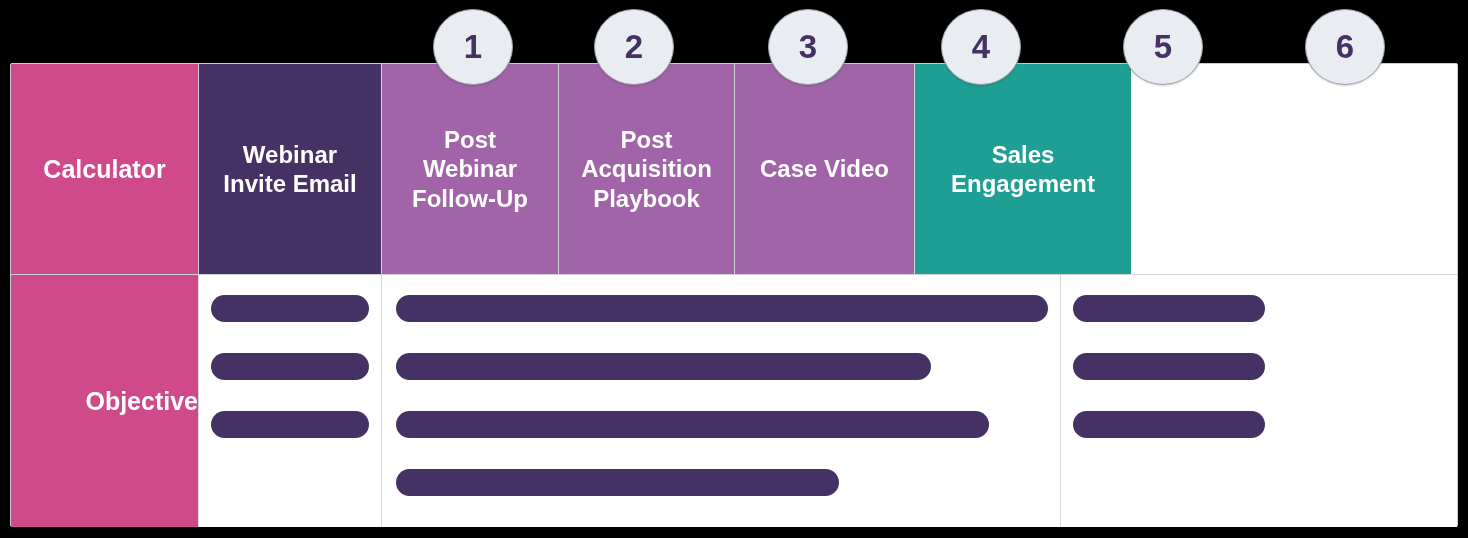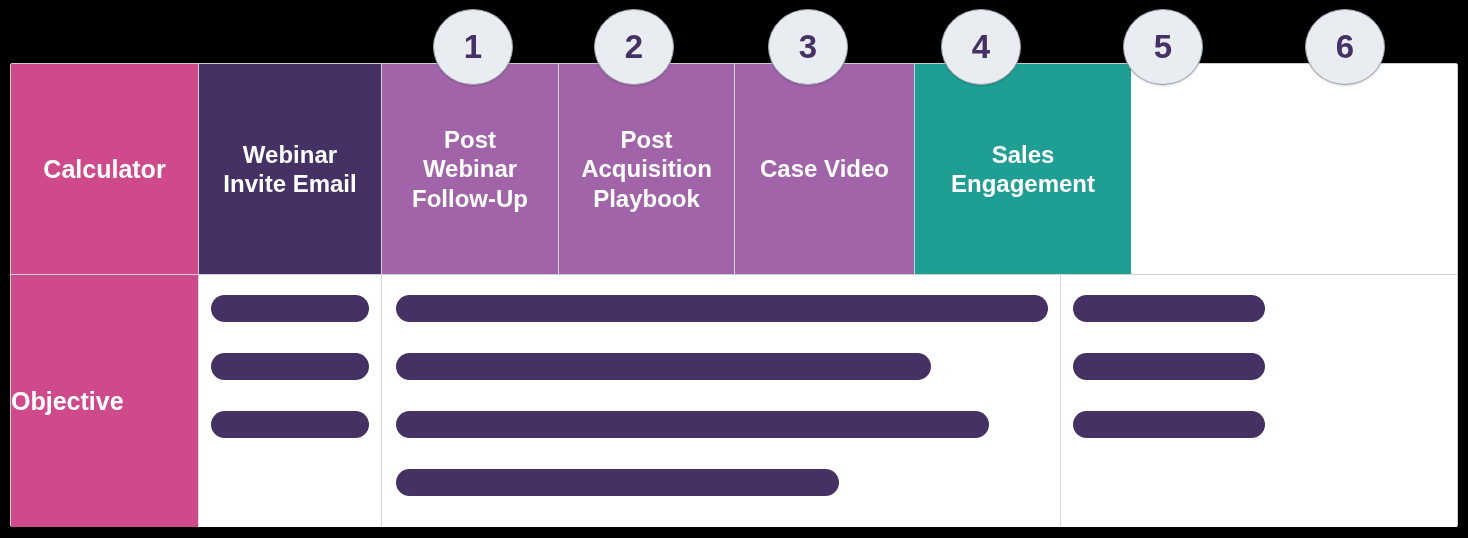--- a/index.html
+++ b/index.html
@@ -82,21 +82,21 @@
     border-right: 1px solid #d4d7dc;
     display: flex;
     flex-direction: column;
     justify-content: flex-start;
     padding: 20px 12px 0 12px;
     position: relative;
   }
   .bcell:last-child { border-right: none; }
   .bcell.label {
     background: #cf4a8b;
-    align-items: flex-start;
+    align-items: flex-end;
     justify-content: center;
     padding: 0;
     color: #ffffff;
     font-weight: bold;
     font-size: 25px;
   }
   .bcell.merged { flex: 0 0 679px; padding-left: 14px; padding-right: 12px; }
   .bcell.right  { flex: 0 0 216px; }
 
   .bar {

